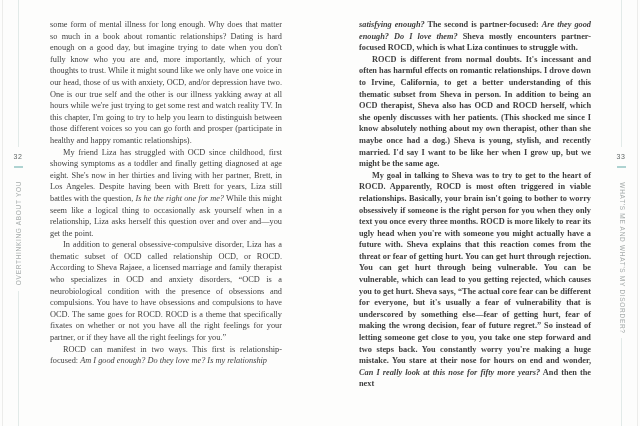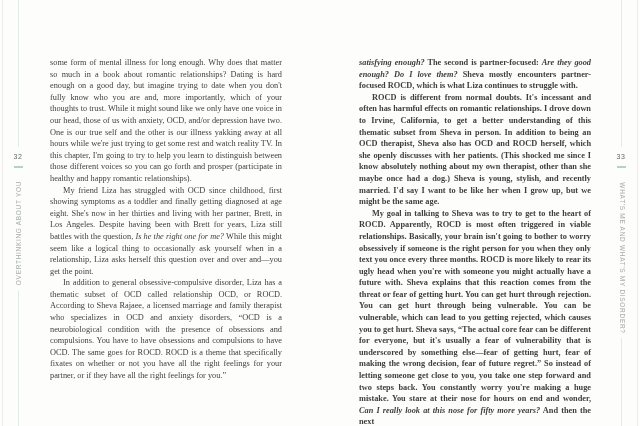--- a/index.html
+++ b/index.html
@@ -45,21 +45,20 @@
   }
   .running-head.right{
     left:622px;top:258px;
     transform:translate(-50%,-50%) rotate(90deg);
   }
   .text-col{
     position:absolute;top:19px;
     text-align:justify;
     font-size:8.3px;line-height:11.6px;
     color:#3e3e3e;
-    margin-top:38px;
   }
   .text-col.left{left:50px;width:232px;}
   .text-col.right{left:359px;width:232px;font-weight:bold;}
   .text-col p{margin:0;text-indent:13px;}
   .text-col p.noindent{text-indent:0;}
   .text-col i{font-style:italic;}
 </style>
 </head>
 <body>
 
@@ -70,20 +69,21 @@
 
   <div class="margin-rule rule-l-top"></div>
   <div class="margin-rule rule-l-bot"></div>
   <div class="folio left">32</div>
   <div class="accent-dash left"></div>
   <div class="running-head left">OVERTHINKING ABOUT YOU</div>
   <div class="text-col left">
       <p class="noindent"><span>some form of mental illness for long enough. Why does that matter so much in a book about romantic relationships? Dating is hard enough on a good day, but imagine trying to date when you don't fully know who you are and, more importantly, which of your thoughts to trust. While it might sound like we only have one voice in our head, those of us with anxiety, OCD, and/or depression have two. One is our true self and the other is our illness yakking away at all hours while we're just trying to get some rest and watch reality TV. In this chapter, I'm going to try to help you learn to distinguish between those different voices so you can go forth and prosper (participate in healthy and happy romantic relationships).</span></p>
       <p><span>My friend Liza has struggled with OCD since childhood, first showing symptoms as a toddler and finally getting diagnosed at age eight. She's now in her thirties and living with her partner, Brett, in Los Angeles. Despite having been with Brett for years, Liza still battles with the question, </span><i>Is he the right one for me?</i><span> While this might seem like a logical thing to occasionally ask yourself when in a relationship, Liza asks herself this question over and over and—you get the point.</span></p>
       <p><span>In addition to general obsessive-compulsive disorder, Liza has a thematic subset of OCD called relationship OCD, or ROCD. According to Sheva Rajaee, a licensed marriage and family therapist who specializes in OCD and anxiety disorders, “OCD is a neurobiological condition with the presence of obsessions and compulsions. You have to have obsessions and compulsions to have OCD. The same goes for ROCD. ROCD is a theme that specifically fixates on whether or not you have all the right feelings for your partner, or if they have all the right feelings for you.”</span></p>
+      <p><span>ROCD can manifest in two ways. This first is relationship-focused: </span><i>Am I good enough? Do they love me? Is my relationship</i></p>
     </div>
 
   <div class="margin-rule rule-r-top"></div>
   <div class="margin-rule rule-r-bot"></div>
   <div class="folio right">33</div>
   <div class="accent-dash right"></div>
   <div class="running-head right">WHAT'S ME AND WHAT'S MY DISORDER?</div>
   <div class="text-col right">
       <p class="noindent"><i>satisfying enough?</i><span> The second is partner-focused: </span><i>Are they good enough? Do I love them?</i><span> Sheva mostly encounters partner-focused ROCD, which is what Liza continues to struggle with.</span></p>
       <p><span>ROCD is different from normal doubts. It's incessant and often has harmful effects on romantic relationships. I drove down to Irvine, California, to get a better understanding of this thematic subset from Sheva in person. In addition to being an OCD therapist, Sheva also has OCD and ROCD herself, which she openly discusses with her patients. (This shocked me since I know absolutely nothing about my own therapist, other than she maybe once had a dog.) Sheva is young, stylish, and recently married. I'd say I want to be like her when I grow up, but we might be the same age.</span></p>

